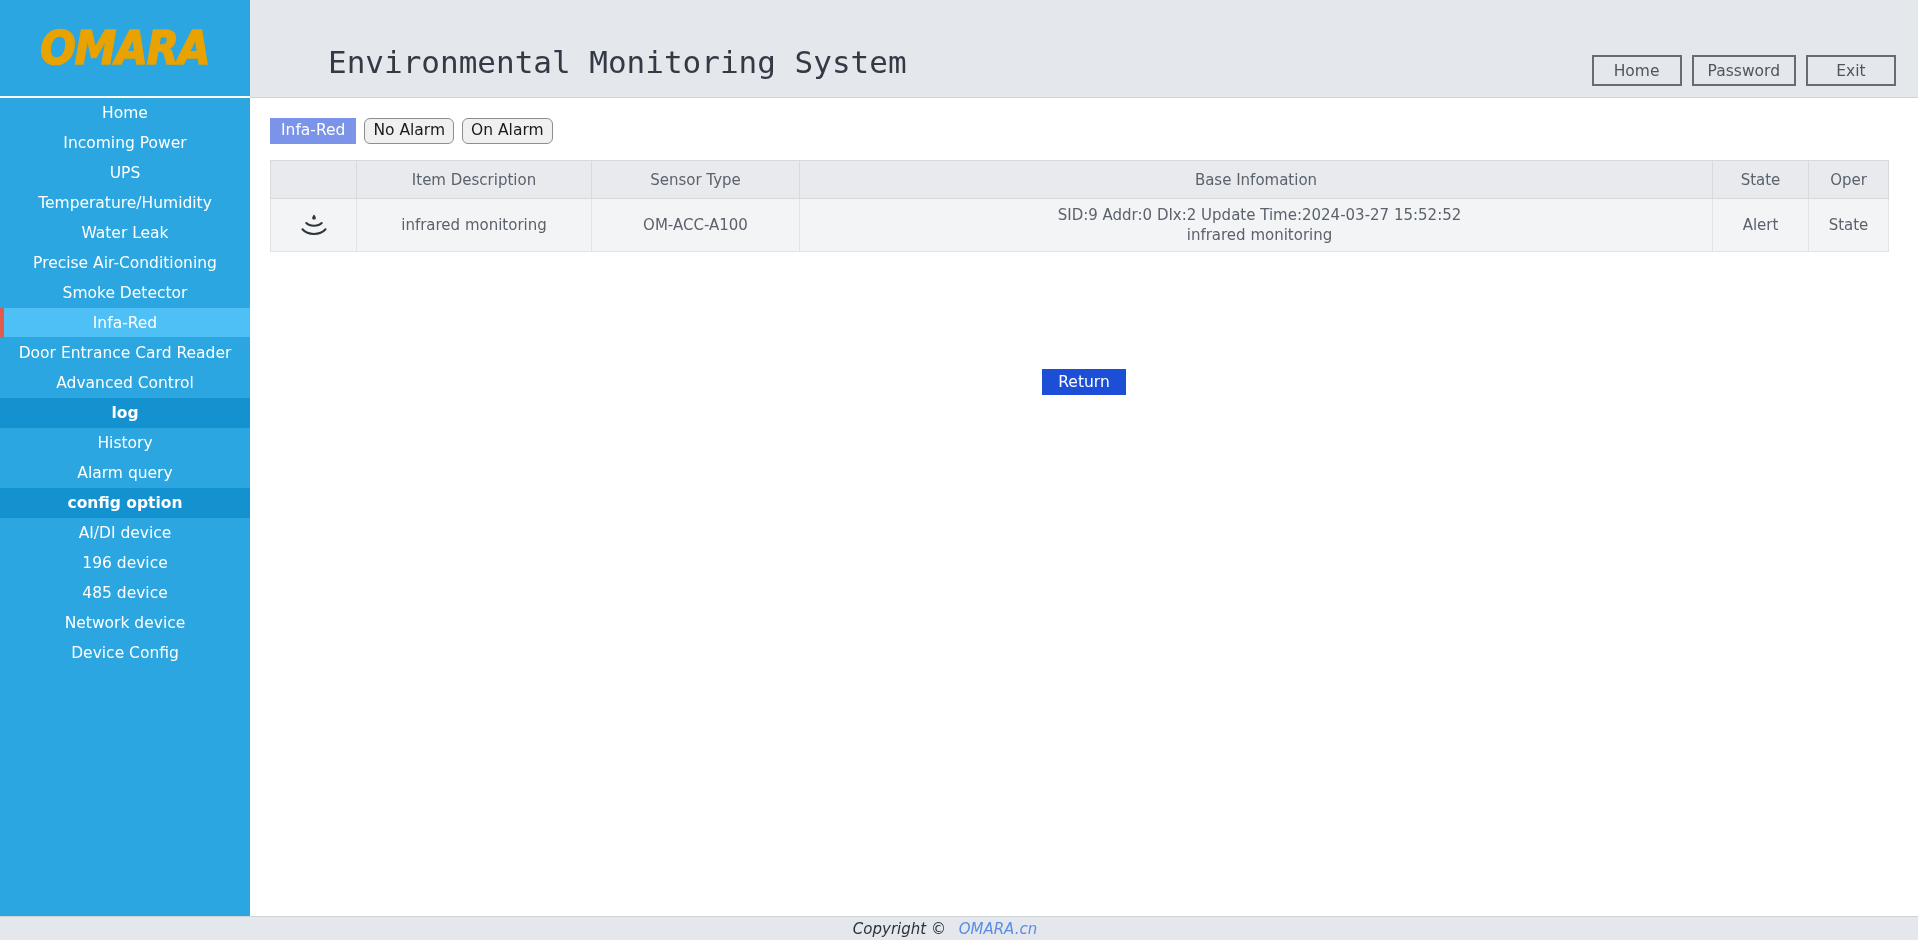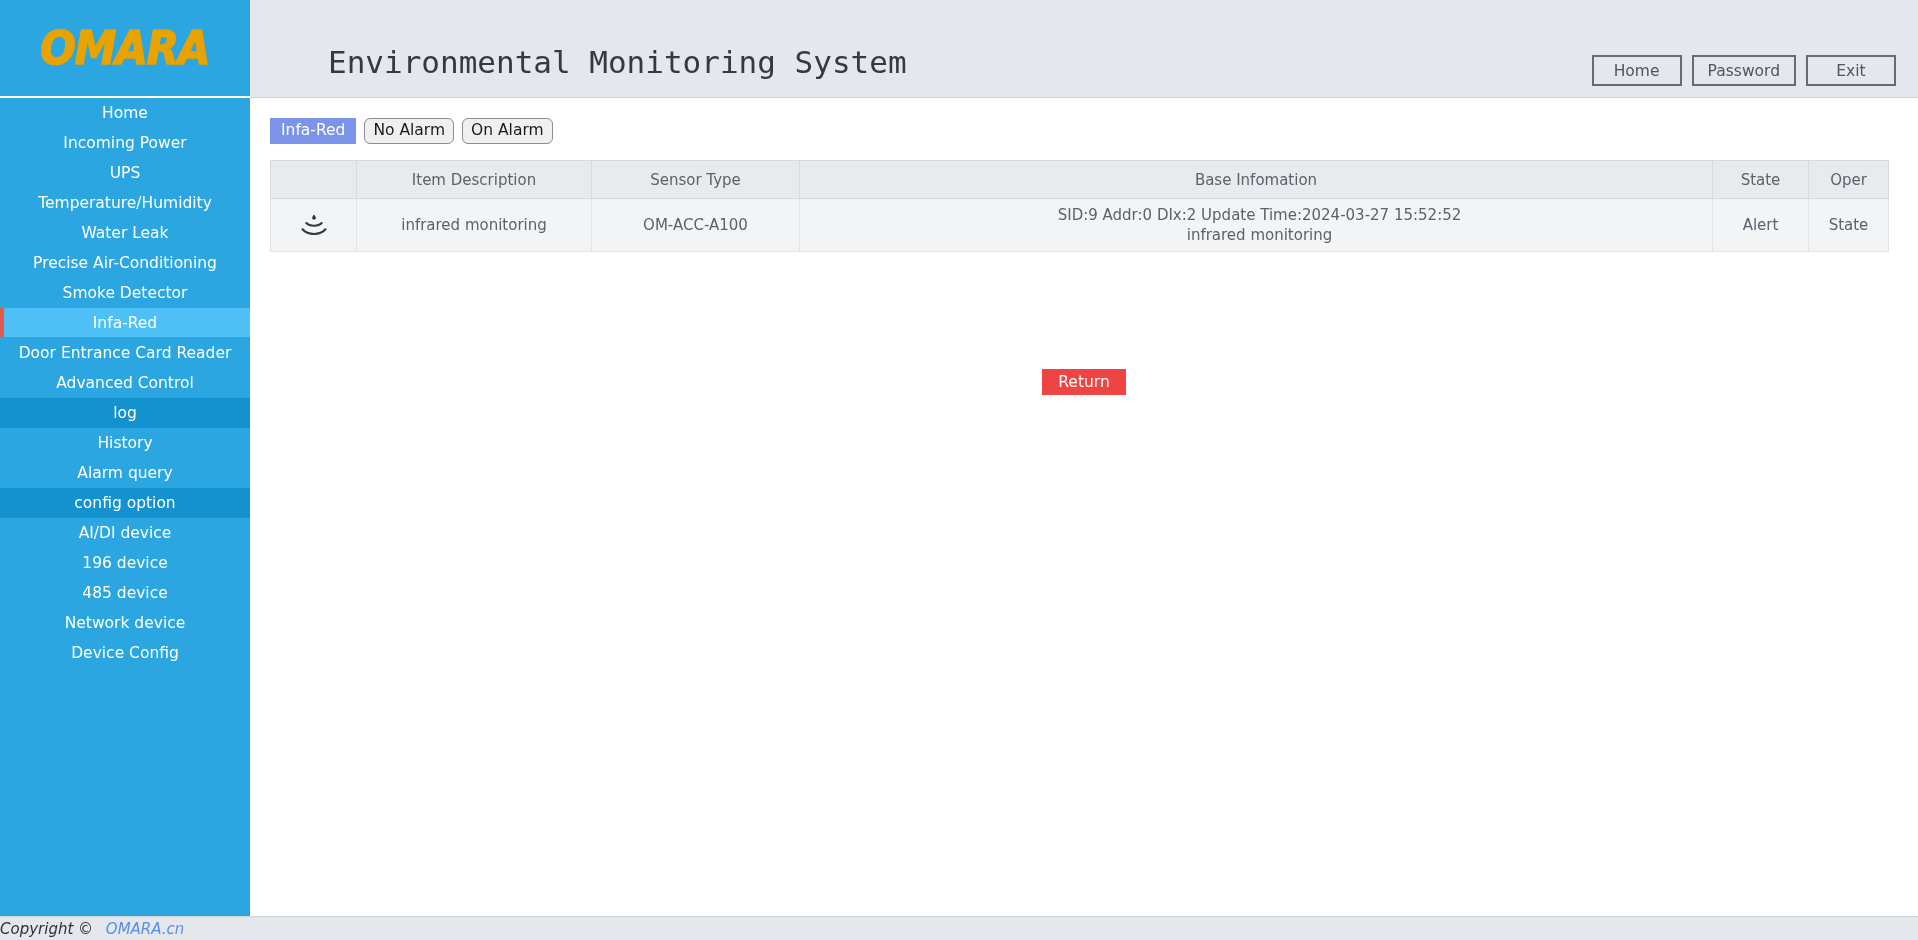--- a/index.html
+++ b/index.html
@@ -71,21 +71,21 @@
     left: 0; top: 0;
     width: 4px; height: 30px;
     background: #e05b4b;
   }
   .nav-section {
     height: 30px;
     line-height: 30px;
     text-align: center;
     color: #ffffff;
     font-size: 15.5px;
-    font-weight: normal;
+    font-weight: bold;
     background: #1491cf;
   }
 
   
   #header {
     position: absolute;
     left: 250px; top: 0;
     width: 1668px;
     height: 98px;
     background: #e4e8ec;
@@ -205,35 +205,35 @@
 
   #return-btn {
     position: absolute;
     top: 270px;
     left: 0; right: 0;
     margin: 0 auto;
     width: 84px;
     height: 26px;
     line-height: 26px;
     text-align: center;
-    background: #ef4444;
+    background: #1d4ed8;
     color: #ffffff;
     font-size: 15.5px;
     cursor: pointer;
   }
 
   
   #footer {
     position: absolute;
     left: 0; bottom: 0;
     width: 1918px;
     height: 24px;
     background: #e4e8ec;
     border-top: 1px solid #cfd4d9;
-    text-align: left;
+    text-align: center;
     padding-right: 28px;
     line-height: 24px;
     font-size: 15px;
     font-style: italic;
   }
   #copyright-label { color: #2d3238; }
   #copyright-link { color: #5b8ce8; margin-left: 8px; }
 </style>
 </head>
 <body>

